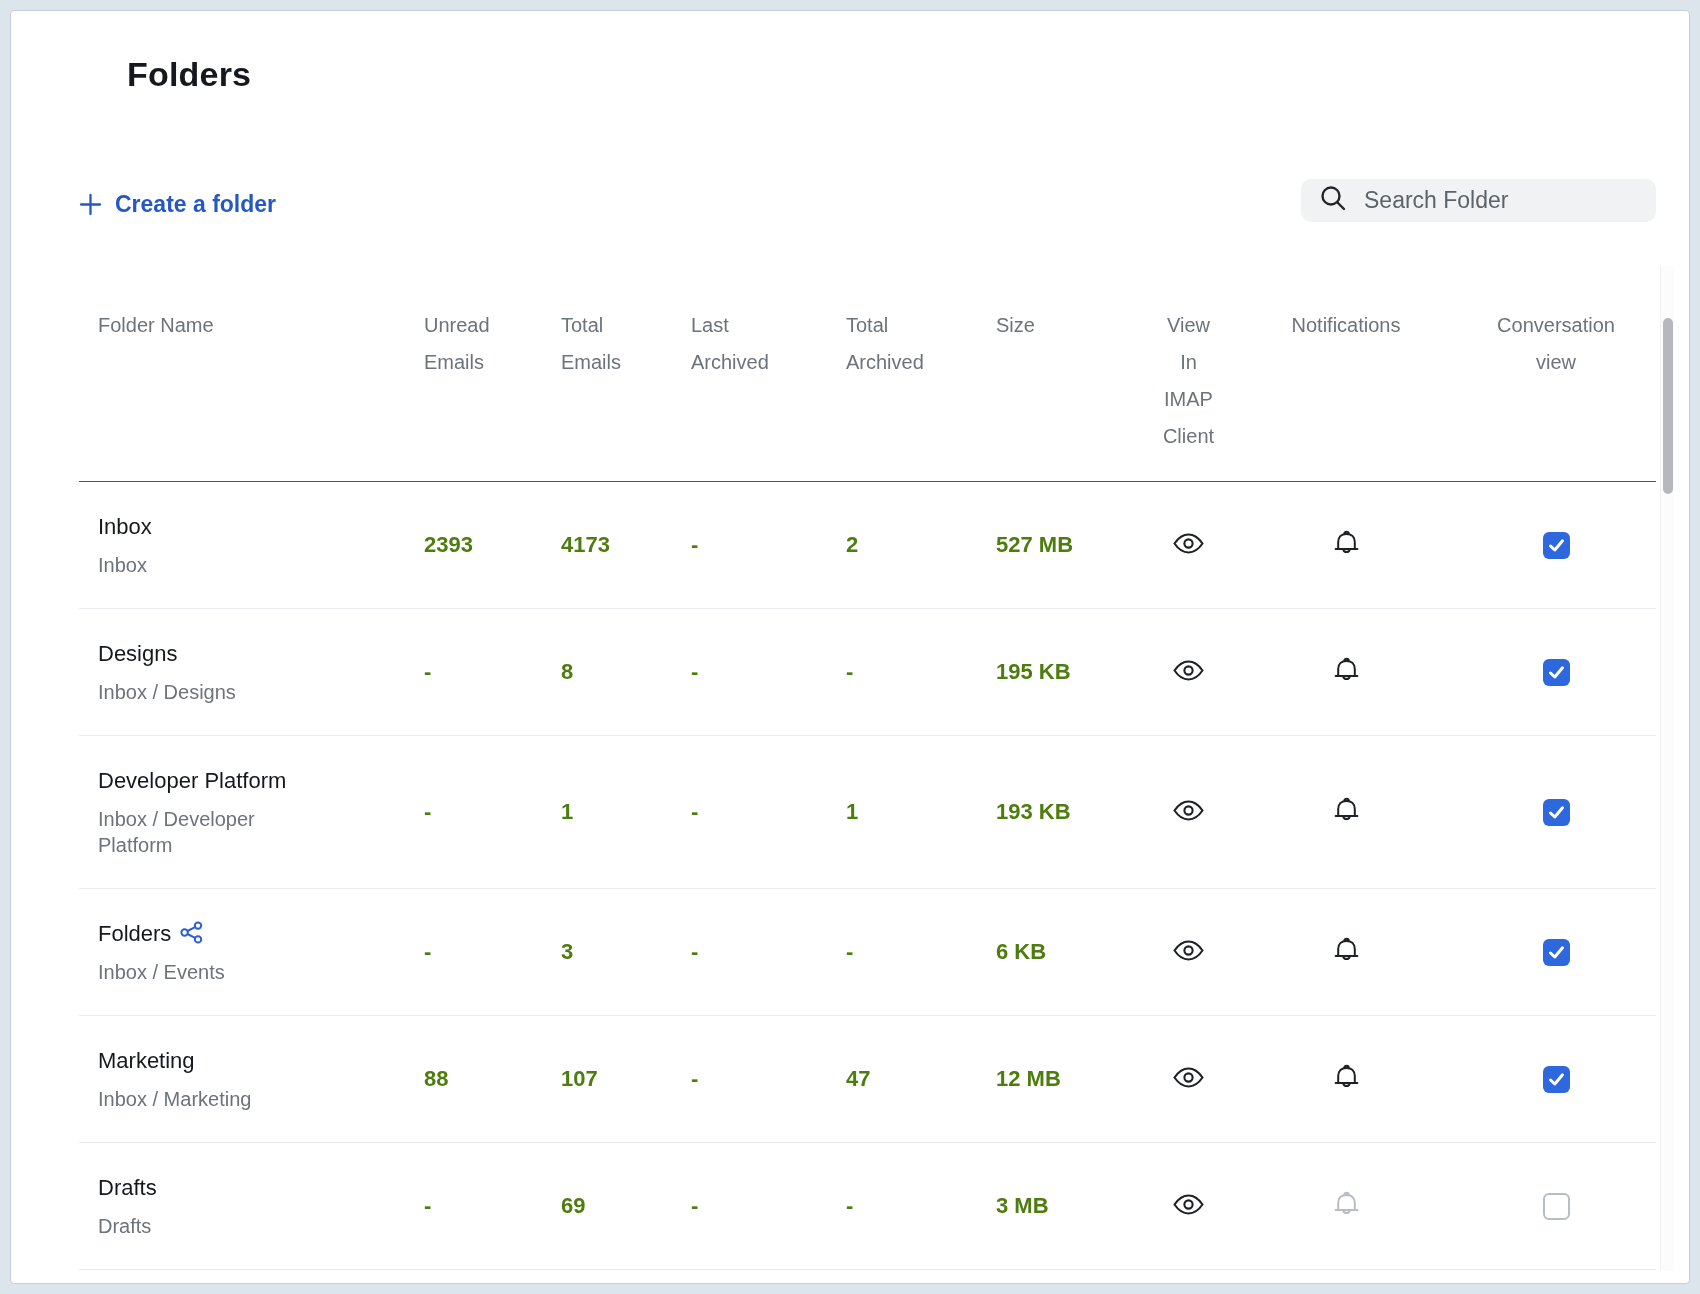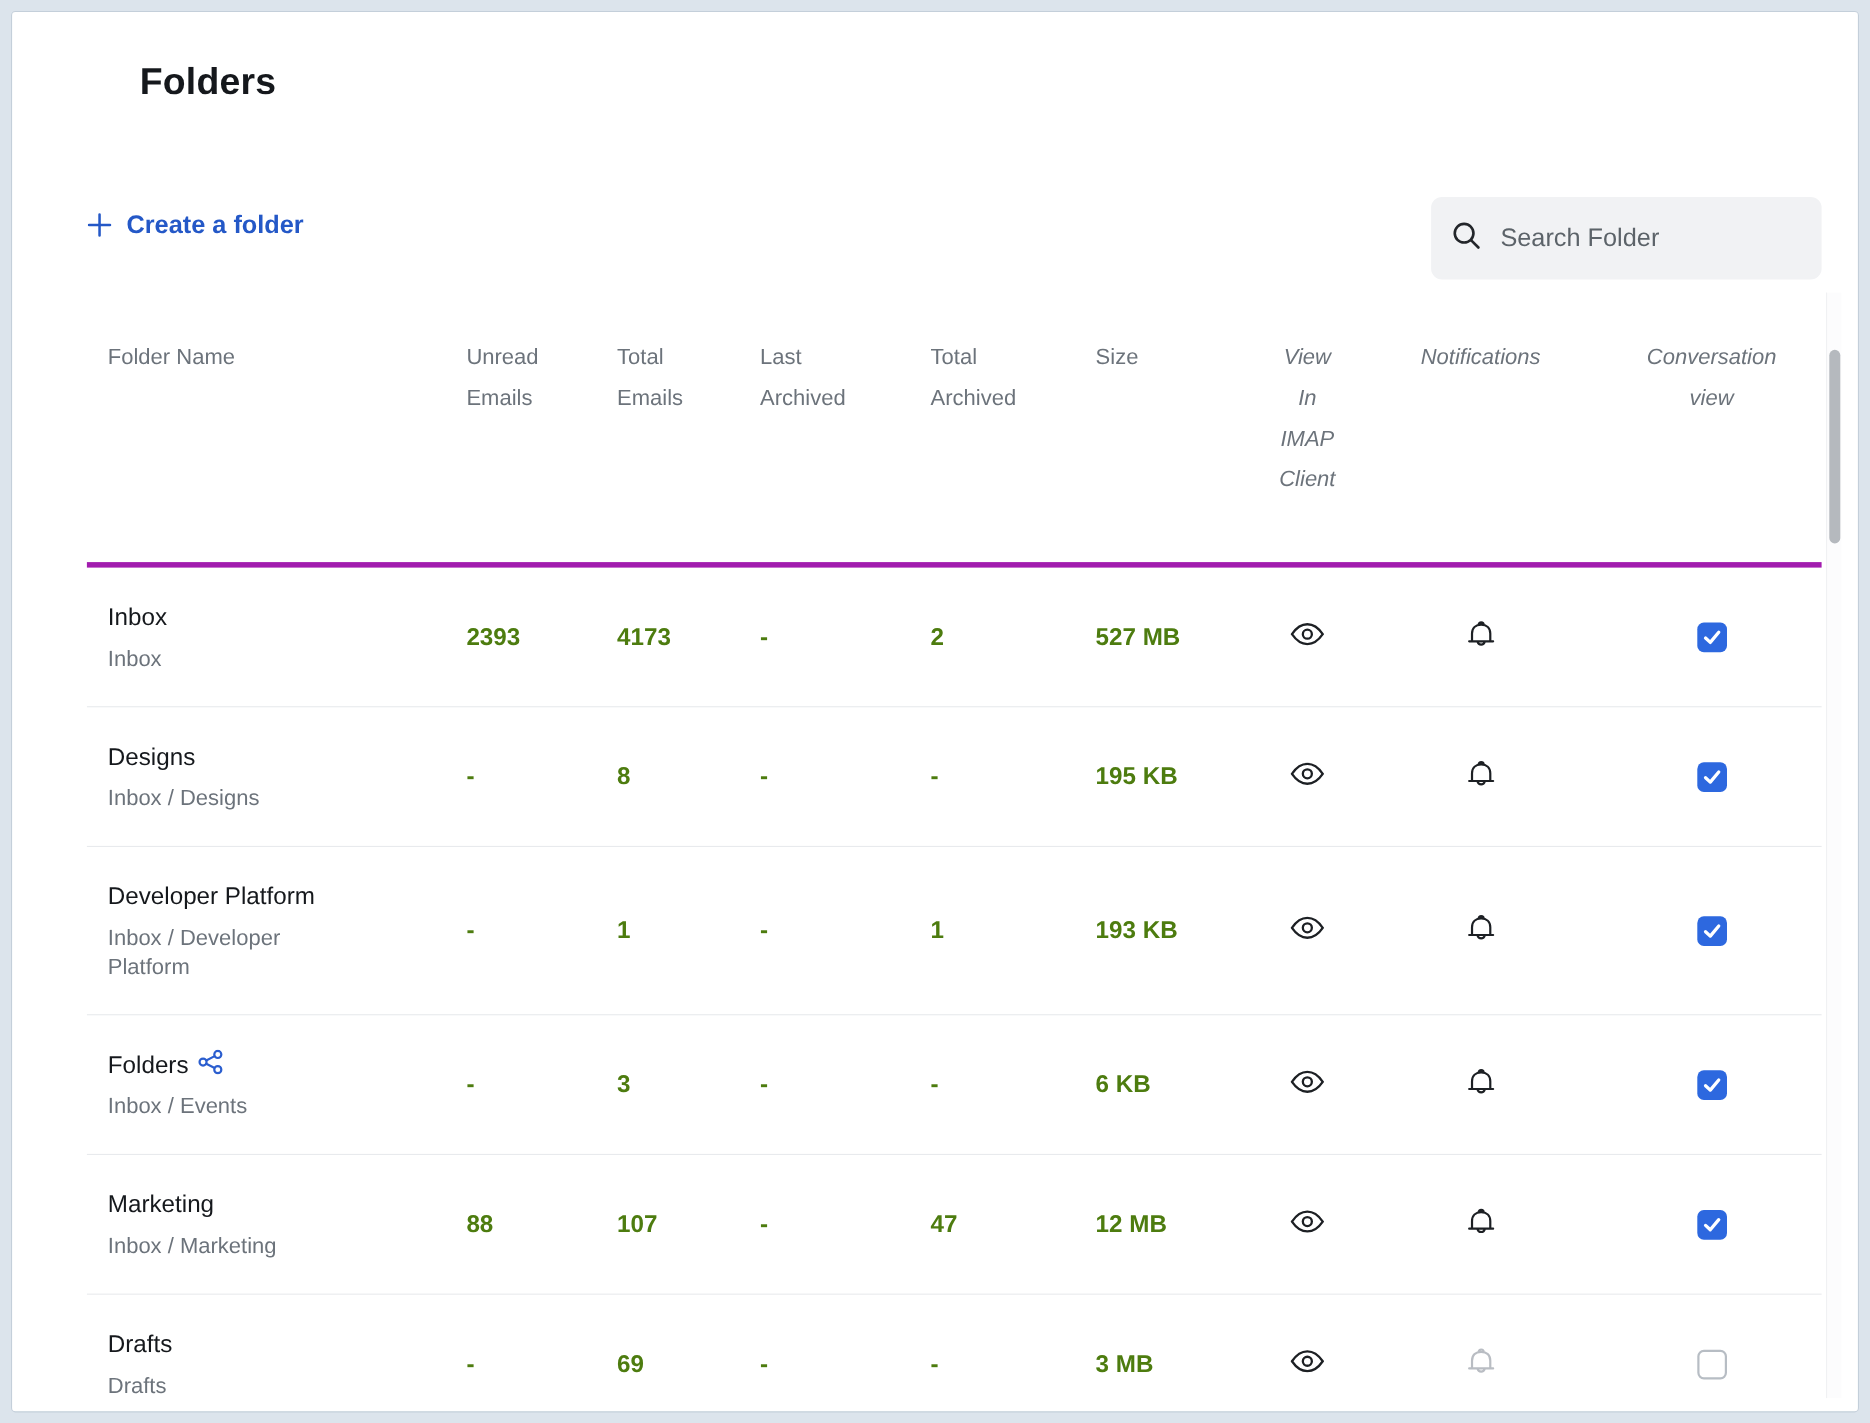--- a/index.html
+++ b/index.html
@@ -22,49 +22,49 @@
     font-size:34px; font-weight:700; color:#15181c; letter-spacing:0.2px;margin-left:48px;
   }
   .toolbar { position:absolute; left:68px; top:168px; right:35px; height:58px; }
   .create-folder {
     position:absolute; left:0; top:12px;
     display:flex; align-items:center; gap:13px;
     color:#2458c7; font-size:23px; cursor:pointer;font-weight:bold;
   }
   .create-folder svg { display:block; }
   .search-box {
-    position:absolute; left:1222px; top:0; width:355px; height:75px;
+    position:absolute; left:1222px; top:0; width:355px; height:43px;
     background:#f1f2f4; border-radius:10px;
     display:flex; align-items:center; padding:0 18px; gap:16px;justify-content:center;
   }
   .search-box svg { flex:0 0 auto; }
   .search-box input {
     border:none; outline:none; background:transparent;
     font-size:23px; color:#2a2e33; width:100%;
     font-family:"Liberation Sans","DejaVu Sans",sans-serif;
   }
   .search-box input::placeholder { color:#5c6369; opacity:1; }
 
   .folder-table {
     position:absolute; left:68px; top:290px; width:1577px;
   }
   .hdr-row, .f-row {
     display:grid;
     grid-template-columns:345px 137px 130px 155px 150px 145px 95px 220px 200px;
   }
   .hdr-row {
-    padding-top:6px; padding-bottom:56px;
-    border-bottom:5px solid #a21caf;
+    padding-top:6px; padding-bottom:26px;
+    border-bottom:1px solid #a21caf;
   }
   .hdr-cell {
     font-size:20px; color:#6c737b; line-height:37px;
     white-space:pre-line;
   }
   .hdr-cell.c1 { padding-left:19px; }
-  .hdr-cell.ctr { text-align:center;font-style:italic; }
+  .hdr-cell.ctr { text-align:center; }
   .f-row {
     align-items:center;
     padding:30px 0;
     border-bottom:1px solid #e8eaed;
   }
   .name-cell { padding-left:19px; }
   .f-name-line { display:flex; align-items:center; gap:8px; }
   .f-name-text { font-size:22px; color:#15181c; line-height:30px; }
   .f-path { font-size:20px; color:#6c737b; line-height:26px; margin-top:10px; max-width:235px; }
   .val { font-size:22px; color:#4d7c0f; line-height:28px;font-weight:bold; }

